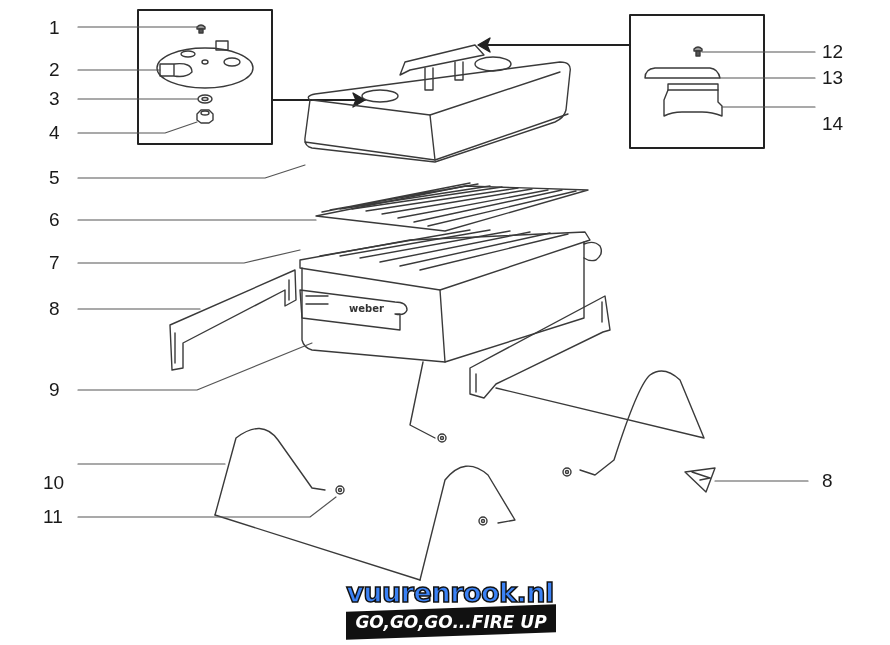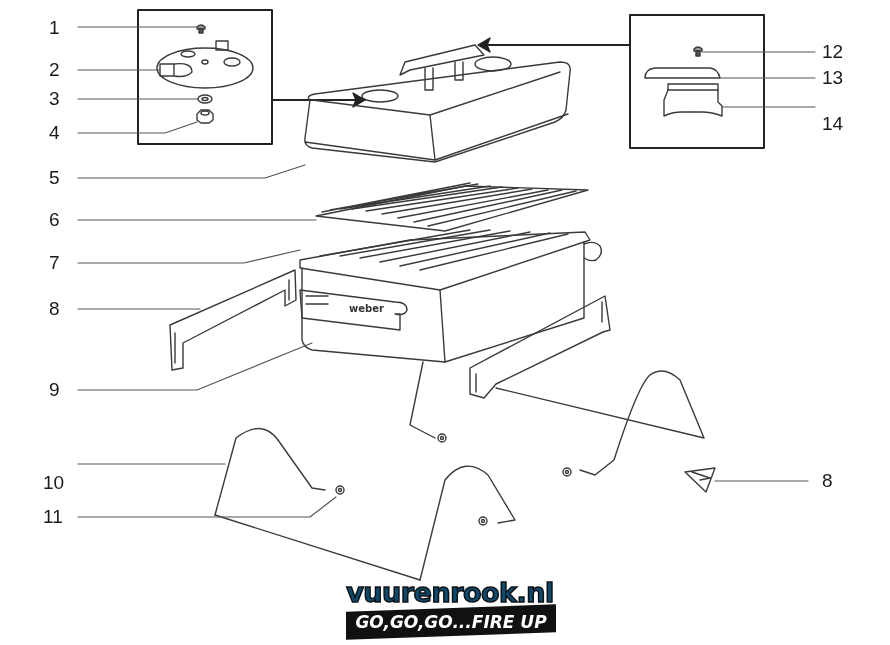--- a/index.html
+++ b/index.html
@@ -1,20 +1,20 @@
 <!DOCTYPE html>
 <html><head>
 <meta charset="utf-8">
 <style>
   html,body{margin:0;padding:0;background:#ffffff;}
   #root{position:relative;width:890px;height:645px;overflow:hidden;background:#fff;font-family:"Liberation Sans",sans-serif;}
   svg{position:absolute;left:0;top:0;}
   .lbl{position:absolute;font-family:"Liberation Sans",sans-serif;font-size:19px;color:#1a1a1a;line-height:20px;}
   .logo{position:absolute;left:340px;top:578px;width:220px;height:62px;}
-  .logo-word{position:absolute;left:0;top:0;width:220px;text-align:center;font-family:"DejaVu Sans",sans-serif;font-weight:bold;font-size:27px;color:#0c4a6e;letter-spacing:-0.5px;-webkit-text-stroke:1.5px #111;line-height:30px;}
+  .logo-word{position:absolute;left:0;top:0;width:220px;text-align:center;font-family:"DejaVu Sans",sans-serif;font-weight:bold;font-size:27px;color:#3b82f6;letter-spacing:-0.5px;-webkit-text-stroke:1.5px #111;line-height:30px;}
   .logo-bar{position:absolute;left:6px;top:30px;width:210px;height:28px;background:#111;transform:skewY(-2deg);}
   .logo-tag{position:absolute;left:6px;top:32px;width:210px;text-align:center;font-family:"DejaVu Sans",sans-serif;font-weight:bold;font-style:italic;font-size:17px;color:#fff;line-height:24px;}
 </style>
 </head>
 <body>
 
 <div id="root">
 
   <svg width="890" height="645" viewBox="0 0 890 645" fill="none" stroke="#3a3a3a" stroke-width="1.4" stroke-linejoin="round" stroke-linecap="round">
 

